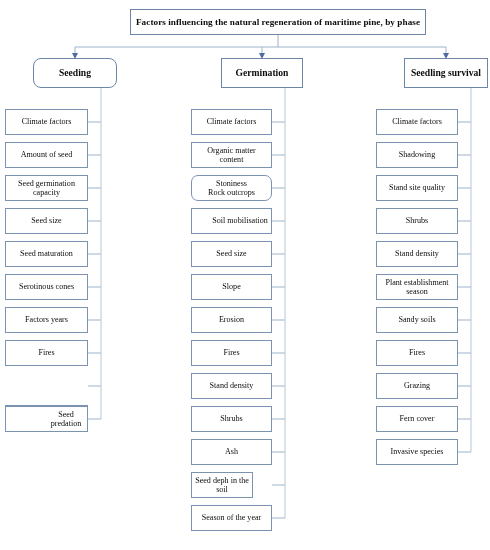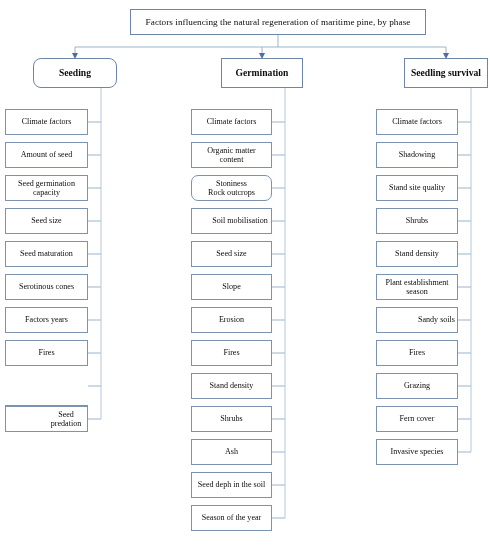--- a/index.html
+++ b/index.html
@@ -26,21 +26,21 @@
     border: 1px solid #7b92b0;
     background: #ffffff;
     display: flex;
     align-items: center;
     justify-content: center;
     text-align: center;
     color: #0c0c0c;
     line-height: 1.12;
   }
   .title-box {
-    font-weight: normal;
+    font-weight: bold;
     font-size: 9.2px;
     letter-spacing: 0.05px;
     border-color: #6d86a8;
   }
   .phase-box {
     font-weight: bold;
     font-size: 9.6px;
     border-color: #6d86a8;
   }
   .factor-box {
@@ -220,21 +220,21 @@
     <div class="box factor-box" style="left: 191px; top: 406px; width: 81px; height: 26px;">
       <div>
         <span>Shrubs</span>
       </div>
     </div>
     <div class="box factor-box" style="left: 191px; top: 439px; width: 81px; height: 26px;">
       <div>
         <span>Ash</span>
       </div>
     </div>
-    <div class="box factor-box" style="left: 191px; top: 472px; width: 81px; height: 26px;">
+    <div class="box factor-box" style="left: 191px; top: 472px; width: 62px; height: 26px;">
       <div>
         <span>Seed deph in the soil</span>
       </div>
     </div>
     <div class="box factor-box" style="left: 191px; top: 505px; width: 81px; height: 26px;">
       <div>
         <span>Season of the year</span>
       </div>
     </div>
     <div class="box phase-box" style="left: 404px; top: 58px; width: 84px; height: 30px;">
@@ -264,21 +264,21 @@
       <div>
         <span>Stand density</span>
       </div>
     </div>
     <div class="box factor-box" style="left: 376px; top: 274px; width: 82px; height: 26px;">
       <div>
         <span>Plant establishment</span>
         <span>season</span>
       </div>
     </div>
-    <div class="box factor-box" style="left: 376px; top: 307px; width: 82px; height: 26px; justify-content: flex-end;">
+    <div class="box factor-box" style="left: 376px; top: 307px; width: 82px; height: 26px;">
       <div>
         <span>Sandy soils</span>
       </div>
     </div>
     <div class="box factor-box" style="left: 376px; top: 340px; width: 82px; height: 26px;">
       <div>
         <span>Fires</span>
       </div>
     </div>
     <div class="box factor-box" style="left: 376px; top: 373px; width: 82px; height: 26px;">

